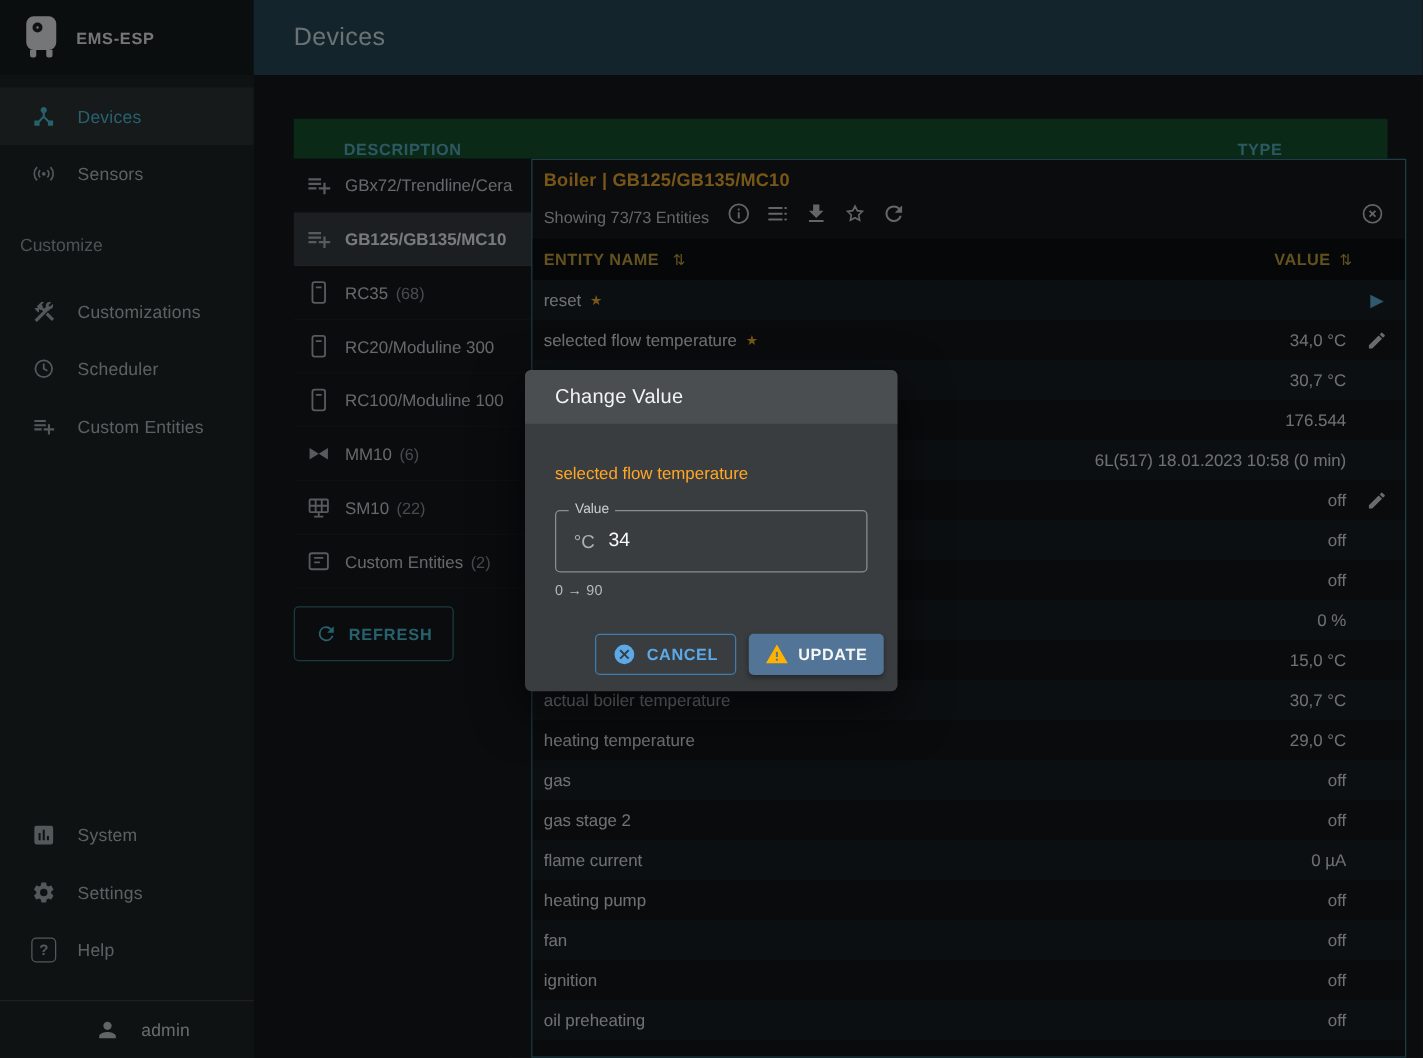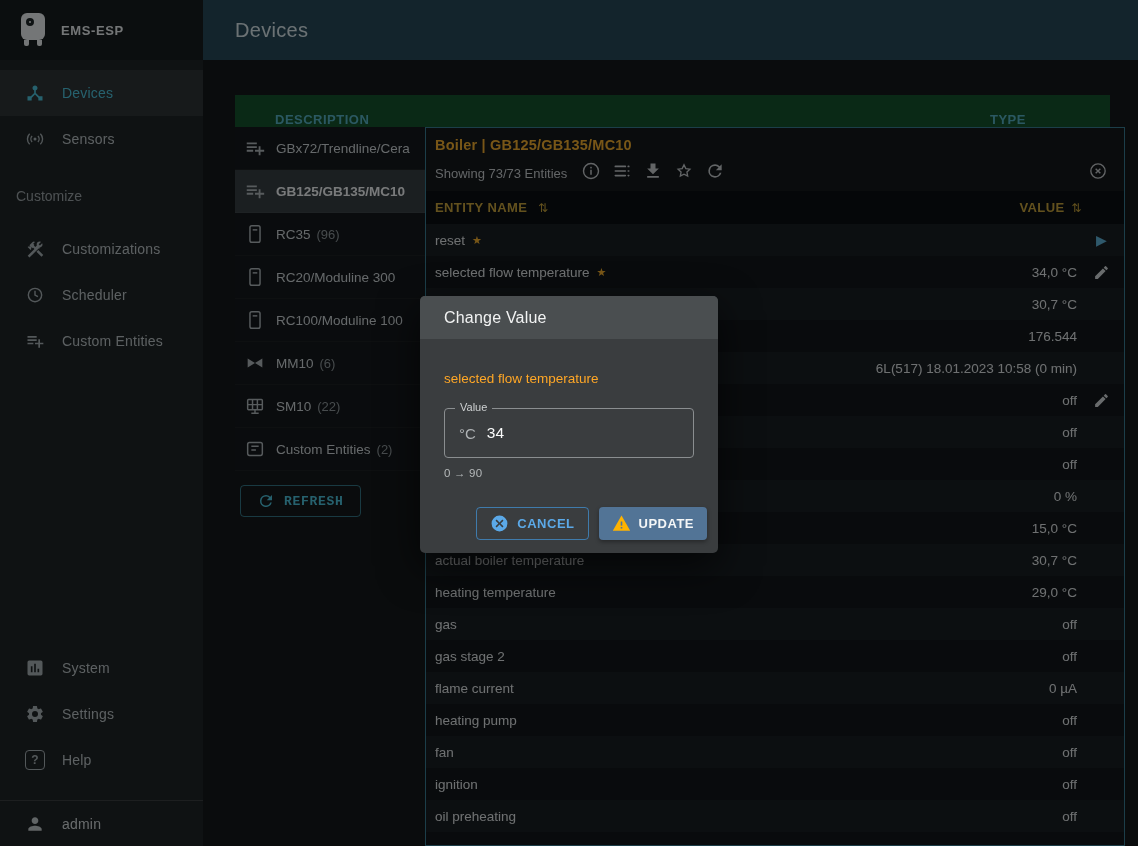--- a/index.html
+++ b/index.html
@@ -24,41 +24,41 @@
   .brand { font-size:13px; font-weight:700; color:#e8ecee; letter-spacing:0.6px; }
   .snav { padding-top:10px; }
   .sitem { height:46px; display:flex; align-items:center; padding-left:25px; gap:17px; color:#b9c1c4; cursor:pointer; }
   .sitem .icon { width:20px; height:20px; color:#a7b0b4; }
   .sitem.active { background:rgba(255,255,255,0.07); color:#4dc3dc; }
   .sitem.active .icon { color:#4dc3dc; }
   .slabel { font-size:14px; font-weight:500; letter-spacing:0.2px; }
   .section-label { margin-top:14px; height:40px; display:flex; align-items:center; padding-left:16px; color:#9aa2a6; font-size:14px; }
   .snav-group { margin-top:10px; }
   .sb-bottom { position:absolute; bottom:0; left:0; right:0; }
-  .sb-user { border-top:1px solid rgba(255,255,255,0.12); margin-top:17px; height:46px; display:flex; align-items:center; padding-left:25px; gap:17px; color:#d2d8da; cursor:pointer; }
+  .sb-user { border-top:1px solid rgba(255,255,255,0.12); margin-top:17px; height:46px; display:flex; align-items:center; padding-left:25px; gap:17px; color:#d2d8da; cursor:pointer;justify-content:center; }
   .sb-user .icon { width:20px; height:20px; color:#c3cacd; }
   .helpbox { width:18px; height:18px; border:1.8px solid currentColor; border-radius:4px; align-items:center; justify-content:center; font-size:12px; font-weight:700; }
 
   
   .topbar { position:absolute; left:203px; top:0; right:0; height:60px; background:#264858; z-index:10; }
   .topbar .title { line-height:60px; padding-left:32px; font-size:20px; font-weight:500; color:#d6e4e9; letter-spacing:0.3px; }
 
   
   .devtable { position:absolute; left:235px; top:95px; width:875px; z-index:5; }
   .dthead { height:32px; background:#14532d; display:flex; align-items:flex-end; color:#57b1c5; font-size:13px; font-weight:700; letter-spacing:0.5px; }
   .dthead .c1 { width:755px; padding-left:40px; }
   .drow { height:43px; display:flex; align-items:center; background:#15191c; border-bottom:1px solid rgba(255,255,255,0.03); color:#ccd3d6; cursor:pointer; }
   .drow .icon { width:22px; height:22px; margin-left:9px; color:#aeb6ba; }
   .dname { margin-left:10px; font-size:13.5px; font-weight:500; white-space:nowrap; }
   .dcount { margin-left:6px; color:#8e979b; font-size:13px; }
   .drow.sel { background:#363e43; }
   .drow.sel .dname { color:#f2f5f6; font-weight:700; }
-  .refresh-btn { margin:14px 0 0 5px; height:32px; padding:0 16px; display:inline-flex; align-items:center; gap:9px;
+  .refresh-btn { margin:14px 0 0 0; height:44px; padding:0 16px; display:inline-flex; align-items:center; gap:9px;
     background:transparent; border:1px solid rgba(77,195,220,0.55); border-radius:4px; color:#4dc3dc;
-    font-family:Liberation Mono, monospace; font-size:13px; font-weight:700; letter-spacing:0.7px; cursor:pointer; }
+    font-family:Liberation Sans, sans-serif; font-size:13px; font-weight:700; letter-spacing:0.7px; cursor:pointer; }
   .refresh-btn .icon { width:18px; height:18px; }
 
   
   .panel { position:absolute; left:425px; top:127px; width:700px; bottom:0; background:#14181b;
     border:1px solid rgba(77,180,210,0.65); overflow:hidden; z-index:20; }
   .phead { padding:9px 12px 0 9px; }
   .ptitle { color:#f0ad2f; font-size:14.5px; font-weight:600; letter-spacing:0.2px; }
   .psub { display:flex; align-items:flex-end; margin-top:8px; }
   .psub-text { font-size:13px; color:#c6cbcd; }
   .pico { width:20px; height:20px; margin-left:11px; color:#c6cbcd; cursor:pointer; }
@@ -218,21 +218,21 @@
     <span class="dname">GB125/GB135/MC10</span>
   </div>
   <div class="drow">
     <span class="icon">
         <svg viewBox="0 0 24 24" fill="none" stroke="currentColor" stroke-width="1.6">
           <rect x="6.5" y="3" width="11" height="18" rx="2"></rect>
           <path d="M9.5 7.5h5"></path>
         </svg>
       </span>
     <span class="dname">RC35</span>
-    <span class="dcount">(96)</span>
+    <span class="dcount">(68)</span>
   </div>
   <div class="drow">
     <span class="icon">
         <svg viewBox="0 0 24 24" fill="none" stroke="currentColor" stroke-width="1.6">
           <rect x="6.5" y="3" width="11" height="18" rx="2"></rect>
           <path d="M9.5 7.5h5"></path>
         </svg>
       </span>
     <span class="dname">RC20/Moduline 300</span>
   </div>

